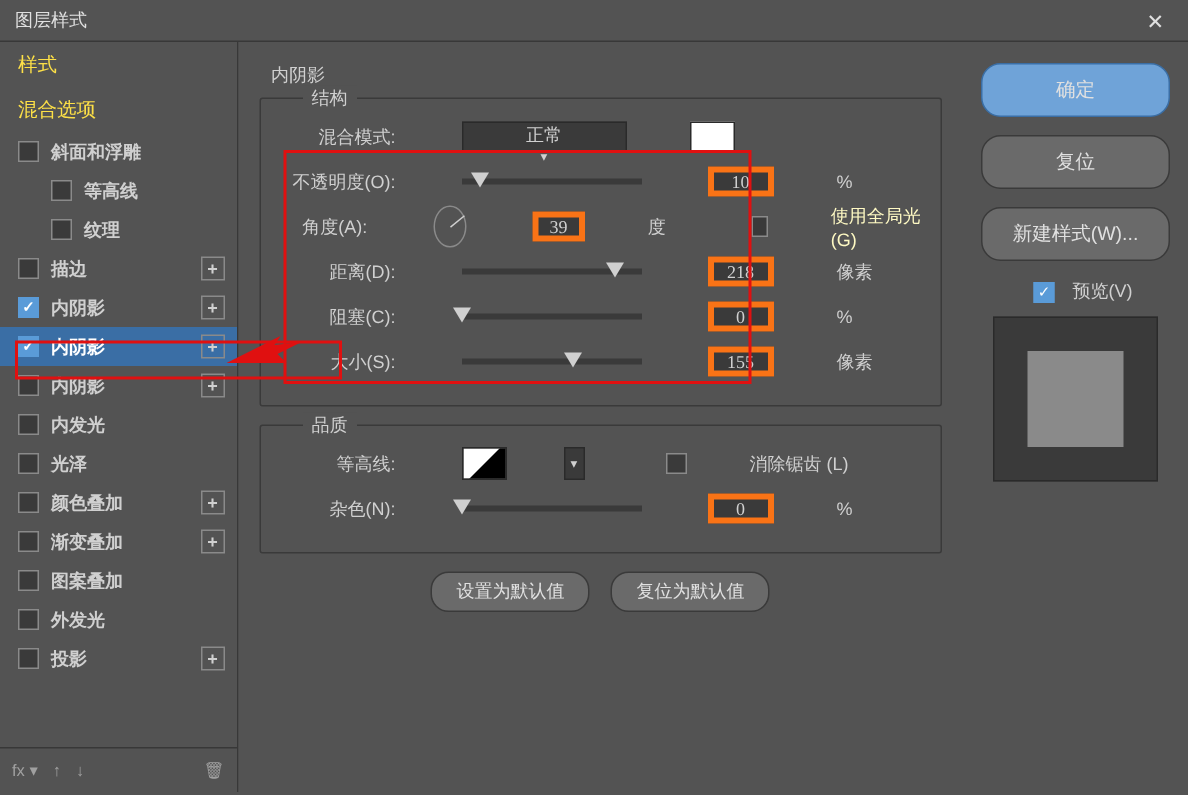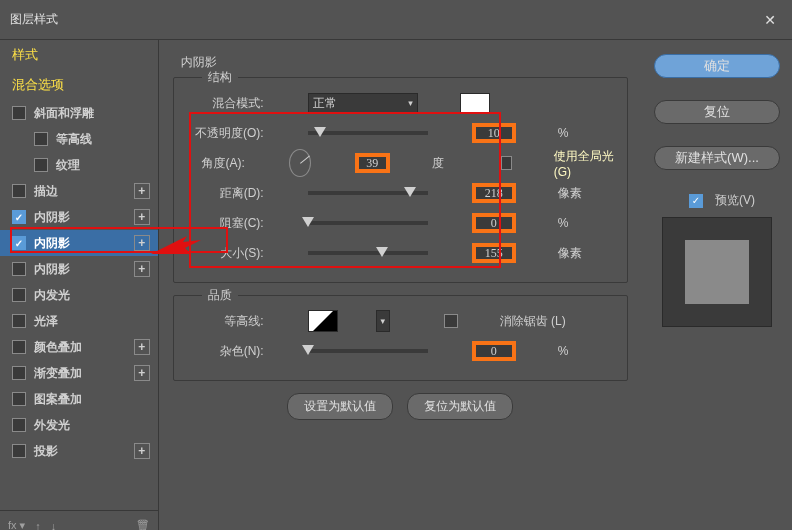--- a/index.html
+++ b/index.html
@@ -1,18 +1,18 @@
 <!DOCTYPE html>
 <html><head>
 <meta charset="utf-8">
 <style>
 * { margin: 0; padding: 0; box-sizing: border-box; font-family: "Microsoft YaHei", sans-serif; }
 body { background: #535353; width: 792px; height: 530px; overflow: hidden; position: relative; }
 
-.titlebar { height: 40px; background: #535353; border-bottom: 1px solid #383838; display: flex; align-items: center; padding: 0 10px; }
+.titlebar { height: 28px; background: #535353; border-bottom: 1px solid #383838; display: flex; align-items: center; padding: 0 10px; }
 .titlebar-title { color: #e0e0e0; font-size: 12px; flex: 1; }
 .titlebar-close { color: #e0e0e0; font-size: 14px; cursor: pointer; padding: 2px 6px; }
 
 .main { display: flex; height: 500px; }
 
 .sidebar { width: 230px; background: #535353; border-right: 1px solid #383838; display: flex; flex-direction: column; }
 .sidebar-list { flex: 1; overflow: hidden; }
 .side-head { color: #fde047; font-size: 13px; padding: 6px 12px; }
 .side-item { display: flex; align-items: center; height: 26px; padding: 0 8px 0 12px; color: #d0d0d0; font-size: 12px; position: relative; font-weight: bold; }
 .side-item.indent { padding-left: 34px; }
@@ -23,21 +23,21 @@
 .sidebar-footer { height: 30px; border-top: 1px solid #383838; display: flex; align-items: center; padding: 0 8px; gap: 10px; }
 .sidebar-footer span { color: #a0a0a0; font-size: 11px; cursor: pointer; }
 
 .center { flex: 1; background: #535353; position: relative; padding: 10px 14px; }
 .group { border: 1px solid #3a3a3a; border-radius: 2px; padding: 10px 12px 14px; margin-bottom: 12px; position: relative; }
 .group-title { position: absolute; top: -9px; left: 28px; background: #535353; padding: 0 6px; color: #d0d0d0; font-size: 12px; }
 .panel-title { color: #d0d0d0; font-size: 12px; margin: 4px 0 6px 8px; }
 
 .row { display: flex; align-items: center; height: 30px; gap: 36px; }
 .row-label { width: 78px; text-align: right; color: #d0d0d0; font-size: 12px; margin-right: 8px; white-space: nowrap; }
-.sel { width: 110px; height: 20px; background: #3a3a3a; border: 1px solid #2a2a2a; color: #d0d0d0; font-size: 12px; padding: 0 4px; display: flex; align-items: center; justify-content: space-between; }
+.sel { width: 110px; height: 20px; background: #3a3a3a; border: 1px solid #2a2a2a; color: #d0d0d0; font-size: 12px; padding: 0 4px; display: flex; align-items: center; justify-content: space-between; flex-direction: column; }
 .sel .arr { font-size: 9px; }
 .swatch { width: 30px; height: 20px; background: #fff; border: 1px solid #2a2a2a; margin-left: 6px; }
 .slider { flex: 1; max-width: 120px; height: 4px; background: #3a3a3a; position: relative; margin-right: 8px; }
 .slider .thumb { position: absolute; top: -4px; width: 0; height: 0; border-left: 6px solid transparent; border-right: 6px solid transparent; border-top: 10px solid #d0d0d0; transform: translateX(-6px); }
 .numbox { width: 44px; height: 20px; background: #3a3a3a; border: 4px solid #f97316; color: #d0d0d0; font-size: 12px; text-align: center; display: flex; align-items: center; justify-content: center; font-family: Liberation Serif, serif; }
 .unit { color: #d0d0d0; font-size: 12px; margin-left: 6px; width: 30px; }
 .angle-dial { width: 28px; height: 28px; border: 1px solid #8a8a8a; border-radius: 50%; position: relative; margin-right: 8px; }
 .angle-dial .needle { position: absolute; left: 50%; top: 50%; width: 12px; height: 1px; background: #d0d0d0; transform-origin: 0 0; transform: rotate(-39deg); }
 .chk2 { width: 14px; height: 14px; border: 1px solid #8a8a8a; background: #3a3a3a; margin: 0 6px 0 10px; display: inline-flex; align-items: center; justify-content: center; font-size: 10px; color: #fff; }
 .chk2.on { background: #5a9bd8; border-color: #5a9bd8; }
@@ -45,21 +45,21 @@
 .contour-arr { width: 14px; height: 22px; background: #3a3a3a; border: 1px solid #2a2a2a; display: flex; align-items: center; justify-content: center; font-size: 9px; color: #d0d0d0; margin-right: 8px; }
 
 .btn-row { display: flex; gap: 14px; justify-content: center; margin-top: 6px; }
 .btn { background: #6a6a6a; border: 1px solid #3a3a3a; border-radius: 12px; color: #e0e0e0; font-size: 12px; padding: 4px 16px; cursor: pointer; }
 
 .red-box1 { position: absolute; border: 2px solid #e01010; pointer-events: none; }
 .red-box2 { position: absolute; border: 2px solid #e01010; pointer-events: none; }
 .red-arrow { position: absolute; pointer-events: none; }
 
 .rightcol { width: 150px; background: #535353; padding: 14px 12px; }
-.rbtn { display: block; width: 126px; height: 24px; background: #6a6a6a; border: 1px solid #3a3a3a; border-radius: 13px; color: #e0e0e0; font-size: 13px; margin-bottom: 22px; cursor: pointer; }
+.rbtn { display: block; width: 126px; height: 36px; background: #6a6a6a; border: 1px solid #3a3a3a; border-radius: 13px; color: #e0e0e0; font-size: 13px; margin-bottom: 12px; cursor: pointer; }
 .rbtn.primary { background: #6fa3d8; border-color: #3a6ea5; }
 .preview-row { display: flex; align-items: center; justify-content: center; gap: 6px; color: #d0d0d0; font-size: 12px; margin: 8px 0; }
 .preview-box { width: 110px; height: 110px; background: #3a3a3a; border: 1px solid #2a2a2a; margin: 6px auto; display: flex; align-items: center; justify-content: center; }
 .preview-inner { width: 64px; height: 64px; background: #8a8a8a; }
 </style>
 </head>
 <body>
 
 <div class="titlebar">
   <span class="titlebar-title">图层样式</span>

